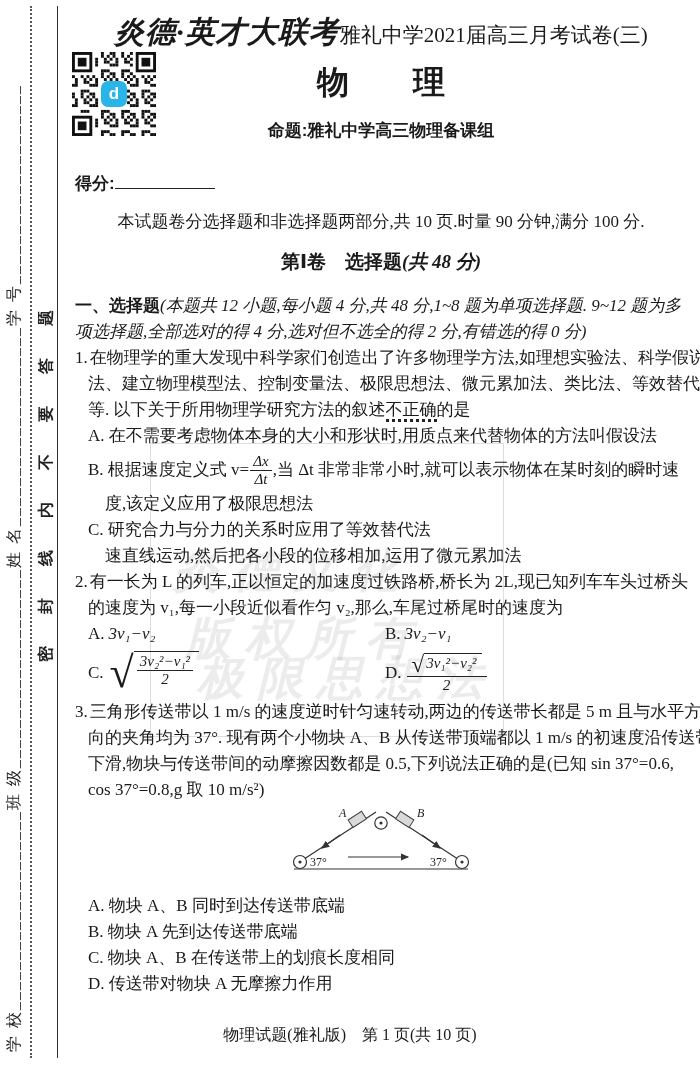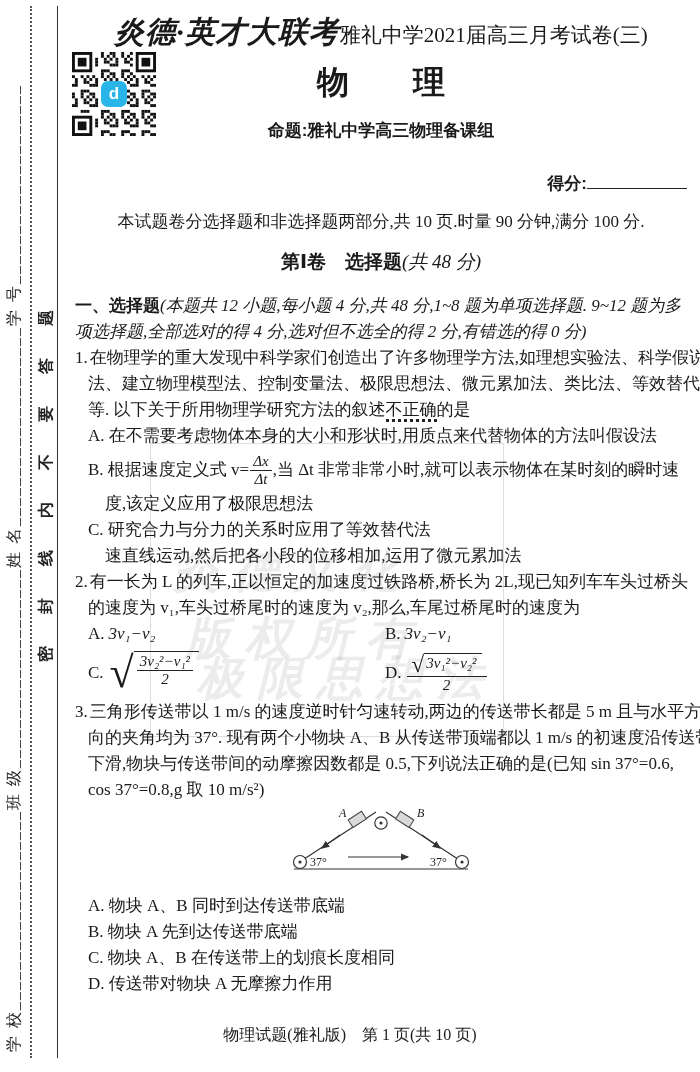--- a/index.html
+++ b/index.html
@@ -24,27 +24,27 @@
   .head-title{text-align:center;font-size:21px;white-space:nowrap;}
   .brand{font-weight:bold;font-style:italic;font-size:30px;letter-spacing:1px;}
   .qr-wrap{position:absolute;left:-3px;top:40px;width:84px;height:84px;}
   .qr-logo{position:absolute;left:29px;top:29px;width:26px;height:26px;border-radius:7px;
            display:flex;align-items:center;justify-content:center;color:#fff;font-weight:bold;
            font-size:17px;font-family:"Liberation Sans","DejaVu Sans",sans-serif;}
   .subject{text-align:center;font-size:32px;font-weight:bold;margin-top:8px;
            font-family:"Liberation Sans","DejaVu Sans",sans-serif;}
   .setter{text-align:center;font-size:17px;font-weight:bold;margin-top:14px;
           font-family:"Liberation Sans","DejaVu Sans",sans-serif;}
-  .score-row{margin-top:30px;text-align:right;font-size:17px;height:24px;}
+  .score-row{margin-top:30px;text-align:left;font-size:17px;height:24px;}
   .score-label{font-weight:bold;font-family:"Liberation Sans","DejaVu Sans",sans-serif;}
   .score-blank{display:inline-block;width:100px;border-bottom:1.4px solid #222;height:15px;}
   .intro{margin-top:14px;text-align:center;font-size:17px;}
   .sec-title{margin-top:16px;text-align:center;font-size:19px;}
   .sec-bold{font-weight:bold;font-family:"Liberation Sans","DejaVu Sans",sans-serif;}
-  .sec-rest{font-style:italic;}
+  .sec-rest{font-style:italic;font-weight:bold;}
   
   .qbody{margin-top:18px;font-size:17px;line-height:26px;}
   .line{white-space:nowrap;}
   .kai{font-style:italic;}
   .lead{font-weight:bold;font-style:normal;font-family:"Liberation Sans","DejaVu Sans",sans-serif;}
   .ind{padding-left:13px;}
   .ind2{padding-left:30px;}
   .emph{border-bottom:3px dotted #222;padding-bottom:0px;}
   .qnum{margin-right:2px;}
   .math{font-style:italic;}
@@ -347,21 +347,21 @@
             </span>
             <span>,当 Δt 非常非常小时,就可以表示物体在某时刻的瞬时速</span>
         </div>
         <div class="line ind2">度,该定义应用了极限思想法</div>
         <div class="line ind">C. 研究合力与分力的关系时应用了等效替代法</div>
         <div class="line ind2">速直线运动,然后把各小段的位移相加,运用了微元累加法</div>
       </div>
 
       <div>
         <div class="line"><span class="qnum">2.</span><span>有一长为 L 的列车,正以恒定的加速度过铁路桥,桥长为 2L,现已知列车车头过桥头</span></div>
-        <div class="line ind">的速度为 v₁,车头过桥尾时的速度为 v₂,那么,车尾过桥尾时的速度为</div>
+        <div class="line ind">的速度为 v₁,每一小段近似看作匀 v₂,那么,车尾过桥尾时的速度为</div>
         <div class="optrow">
           <div class="col"><span class="optlabel">A.</span><span class="math">3v₁−v₂</span></div>
           <div class="col"><span class="optlabel">B.</span><span class="math">3v₂−v₁</span></div>
         </div>
         <div class="optrow row-tall">
           <div class="col">
               <span class="optlabel">C.</span>
             <span class="sqrt sqrt-lg">
                 <span class="sym">√</span>
                 <span class="body"><span class="frac"><span class="fnum">3v₂²−v₁²</span><span class="fden">2</span></span></span>

